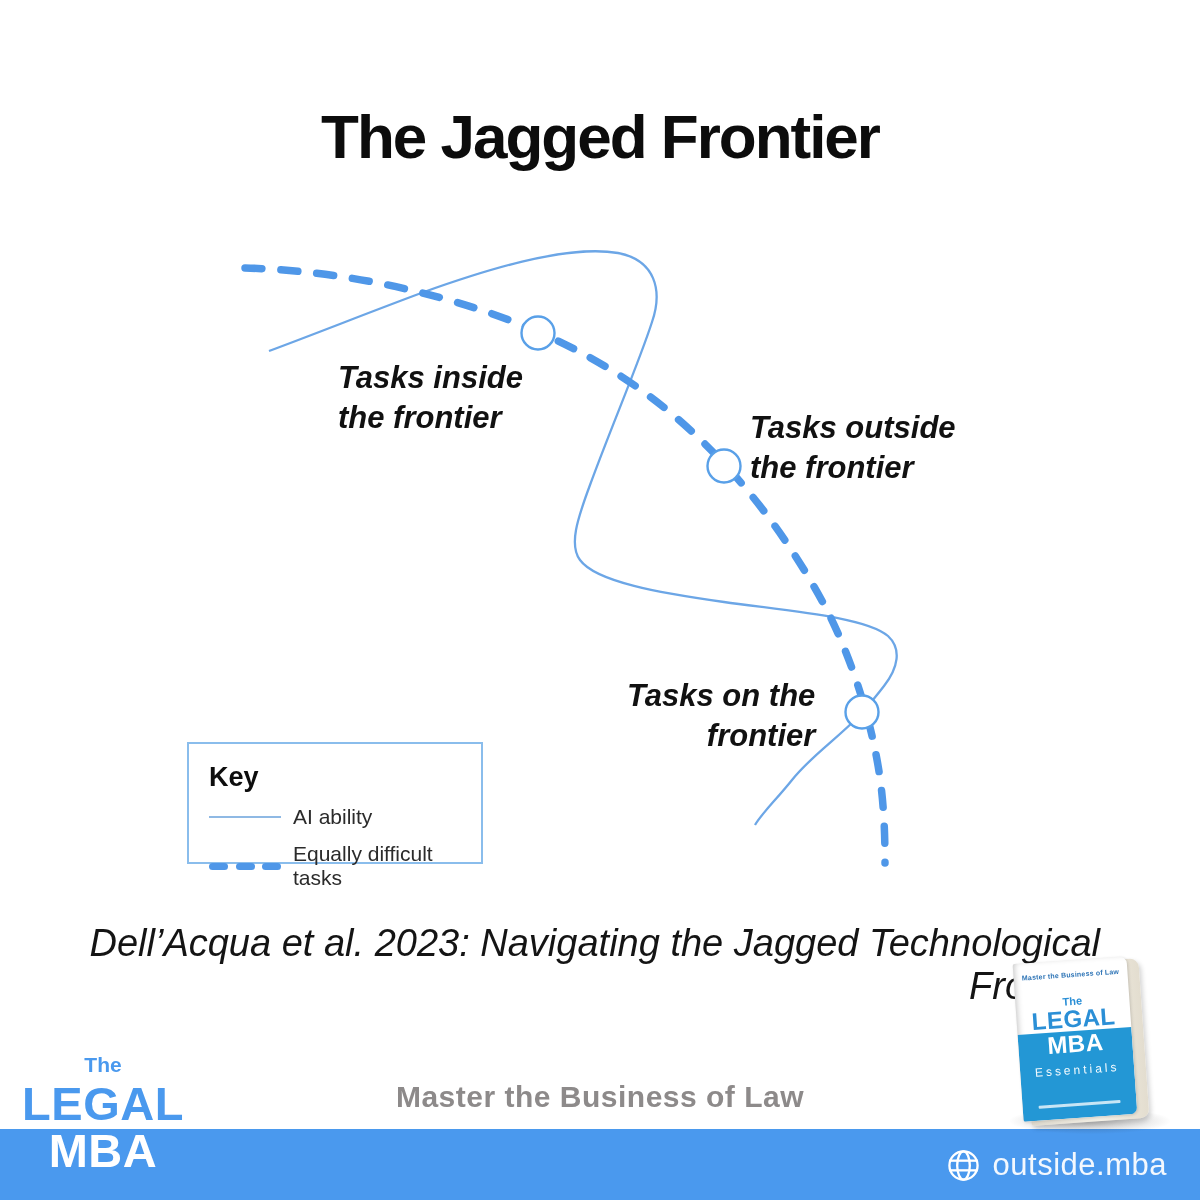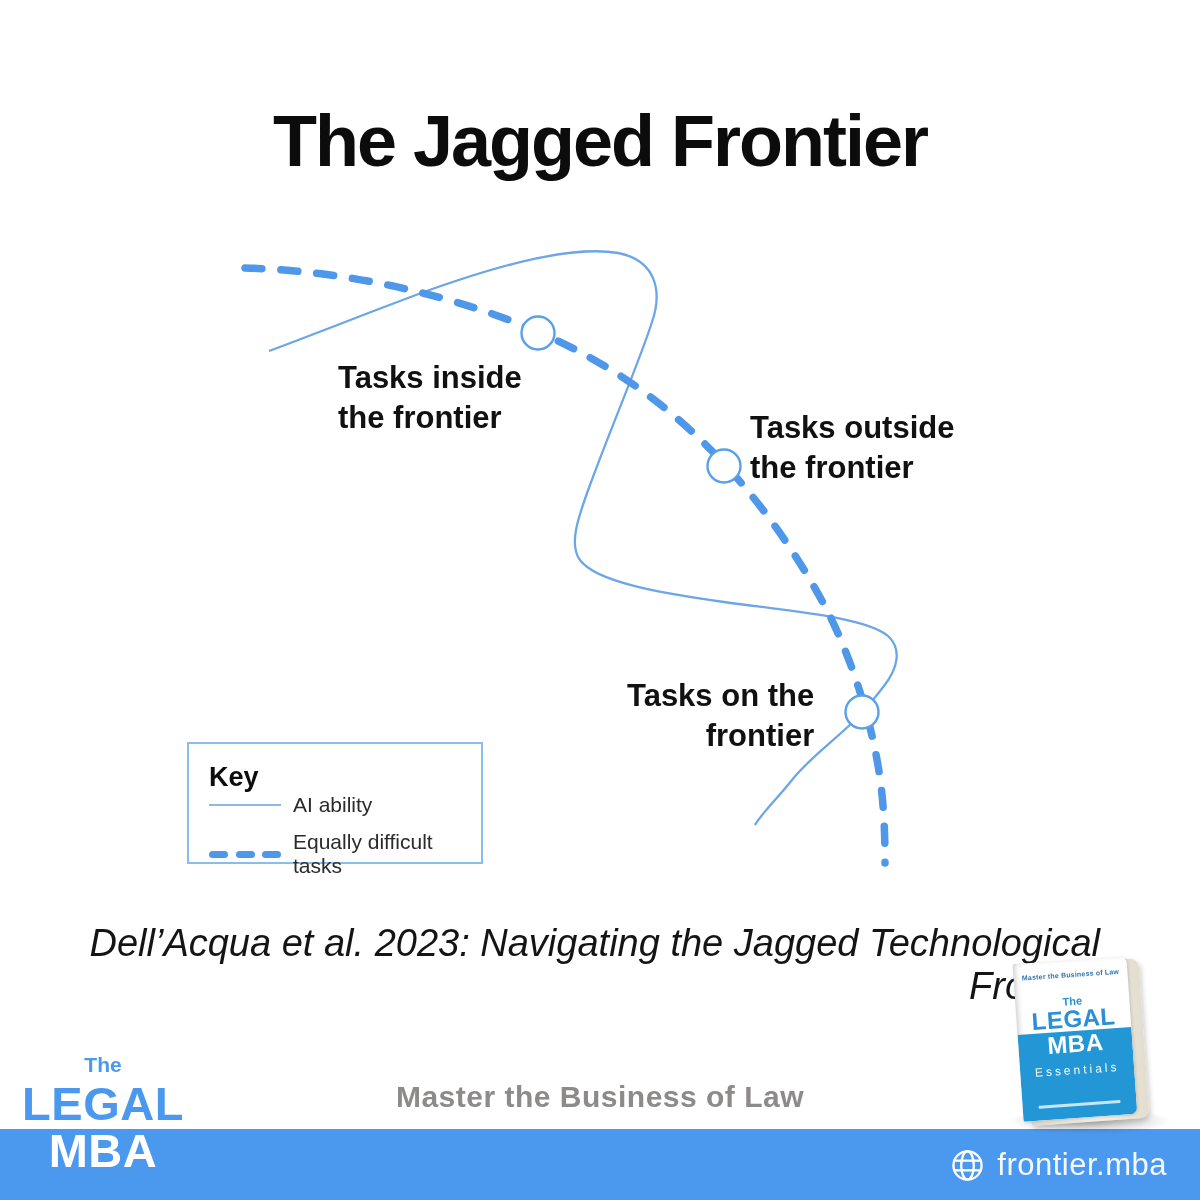--- a/index.html
+++ b/index.html
@@ -3,39 +3,39 @@
 <meta charset="utf-8">
 <style>
   html,body{margin:0;padding:0;background:#fff;}
   .canvas{
     position:relative;width:1200px;height:1200px;overflow:hidden;
     background:#ffffff;font-family:"Liberation Sans", sans-serif;
   }
   
   .title{
     position:absolute;left:0;top:104px;width:1200px;
-    text-align:center;font-size:72px;font-weight:800;color:#0c0c0c;
+    text-align:center;font-size:62px;font-weight:800;color:#0c0c0c;
     letter-spacing:-2px;line-height:1.05;
   }
   
   .diagram-svg{position:absolute;left:0;top:0;width:1200px;height:1200px;}
   .curve-label{
     position:absolute;font-size:31px;font-weight:700;color:#111;
-    line-height:1.3;white-space:pre-line;letter-spacing:0px;
+    line-height:1.3;white-space:pre-line;letter-spacing:0px;font-style:italic;
   }
   .label-inside{left:338px;top:358px;}
   .label-outside{left:750px;top:408px;}
   .label-on{left:627px;top:676px;text-align:right;}
   
   .key-box{
     position:absolute;left:187px;top:742px;width:296px;height:122px;
     border:2px solid #8abdec;background:#fff;box-sizing:border-box;
     padding:18px 0 0 20px;
   }
-  .key-heading{font-size:27px;font-weight:700;color:#0d0d0d;margin-bottom:0;}
+  .key-heading{font-size:27px;font-weight:700;color:#0d0d0d;margin-bottom:12px;}
   .key-row{display:flex;margin-bottom:13px;}
   .key-swatch{width:72px;margin-right:12px;flex:0 0 72px;display:flex;align-items:center;justify-content:space-between;}
   .swatch-solid{height:2px;background:#8fb9e4;display:block;width:72px;}
   .key-dash{width:19px;height:7px;border-radius:4px;background:#4f97e8;display:block;}
   .key-label{font-size:21px;color:#2b2b2b;}
   
   .citation{
     position:absolute;left:0;top:922px;width:1100px;text-align:right;
     font-size:38px;font-style:italic;color:#141414;letter-spacing:0px;
   }
@@ -173,16 +173,16 @@
     </div>
   </div>
 
   <div class="footer-right">
     <svg width="33" height="33" viewBox="0 0 34 34">
       <circle cx="17" cy="17" r="14.5" fill="none" stroke="#ffffff" stroke-width="2.4"></circle>
       <ellipse cx="17" cy="17" rx="6.5" ry="14.5" fill="none" stroke="#ffffff" stroke-width="2.4"></ellipse>
       <line x1="2.5" y1="12" x2="31.5" y2="12" stroke="#ffffff" stroke-width="2.4"></line>
       <line x1="2.5" y1="22" x2="31.5" y2="22" stroke="#ffffff" stroke-width="2.4"></line>
     </svg>
-    <span class="footer-url">frontier.mba</span>
+    <span class="footer-url">outside.mba</span>
   </div>
 
 </div>
 
 </body></html>

